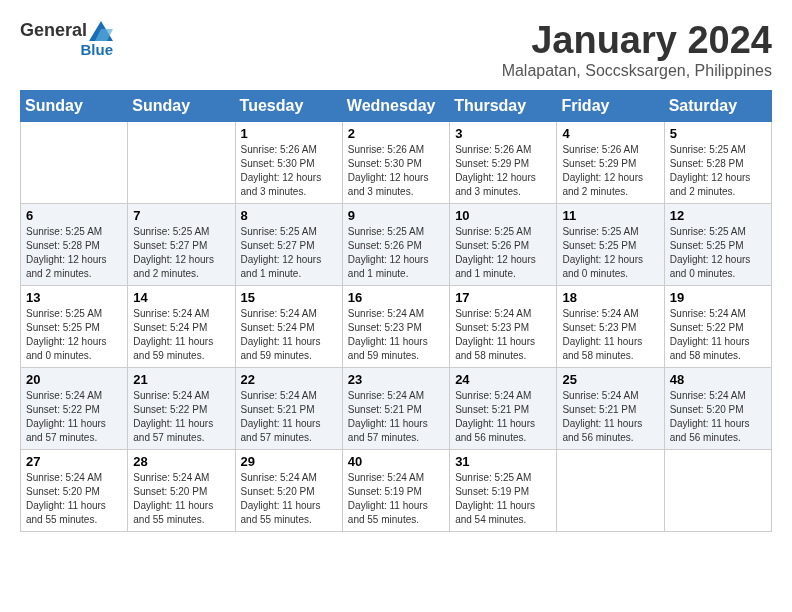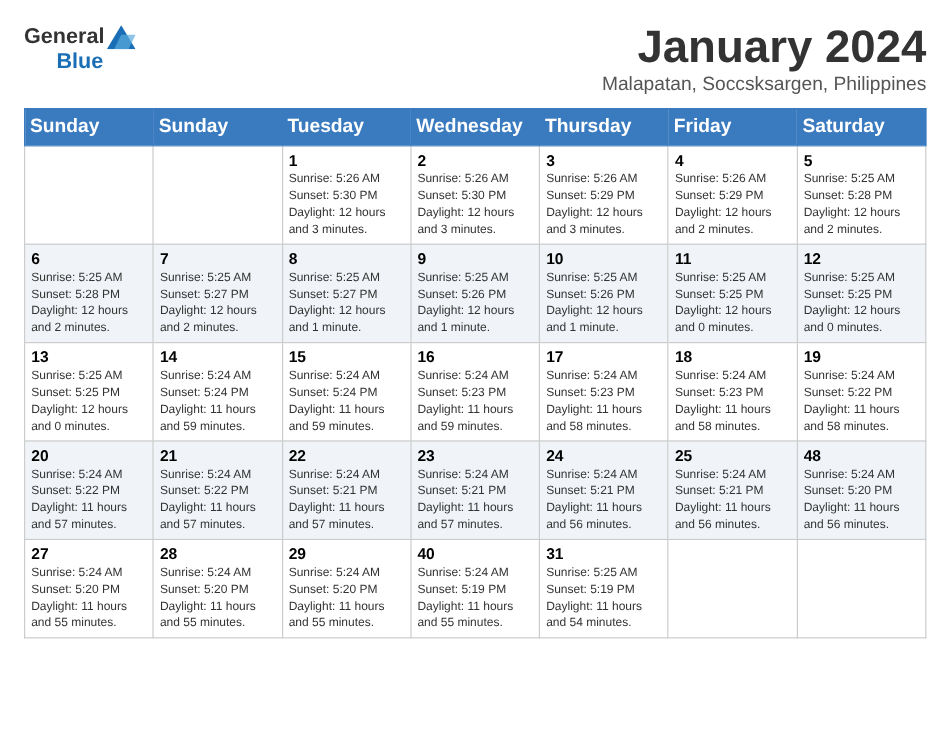--- a/index.html
+++ b/index.html
@@ -12,33 +12,33 @@
     }
     .header {
       display: flex;
       justify-content: space-between;
       align-items: flex-start;
       margin-bottom: 10px;
     }
     .logo {
       display: flex;
       flex-direction: column;
-      align-items: center;
+      align-items: flex-end;
     }
     .logo-text {
       display: flex;
       align-items: center;
     }
     .logo-general {
       font-size: 18px;
       font-weight: bold;
       color: #333;
     }
     .logo-blue {
-      font-size: 18px;
+      font-size: 15px;
       font-weight: bold;
       color: #1a6eb5;
     }
     .logo-icon {
       width: 24px;
       height: 20px;
       margin-left: 2px;
     }
     .title-block {
       text-align: right;

